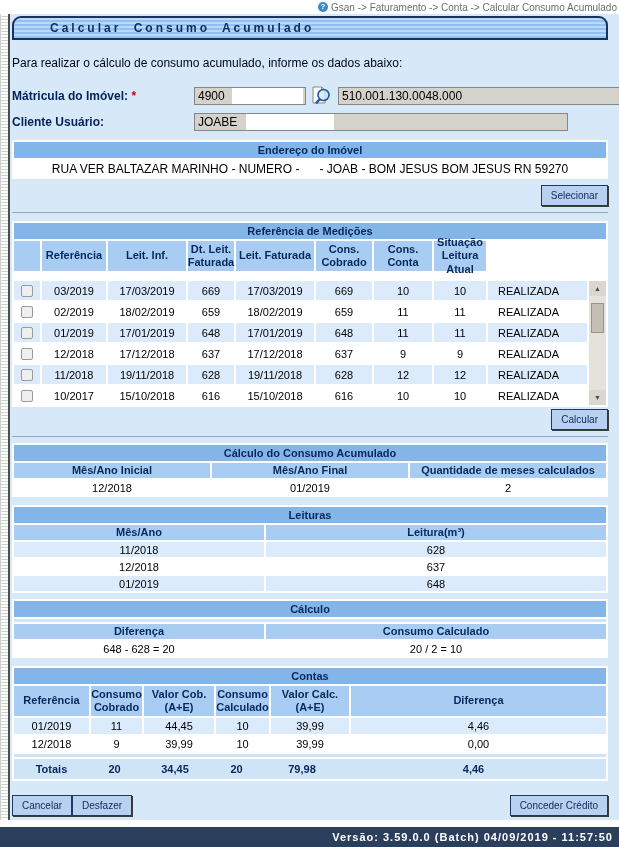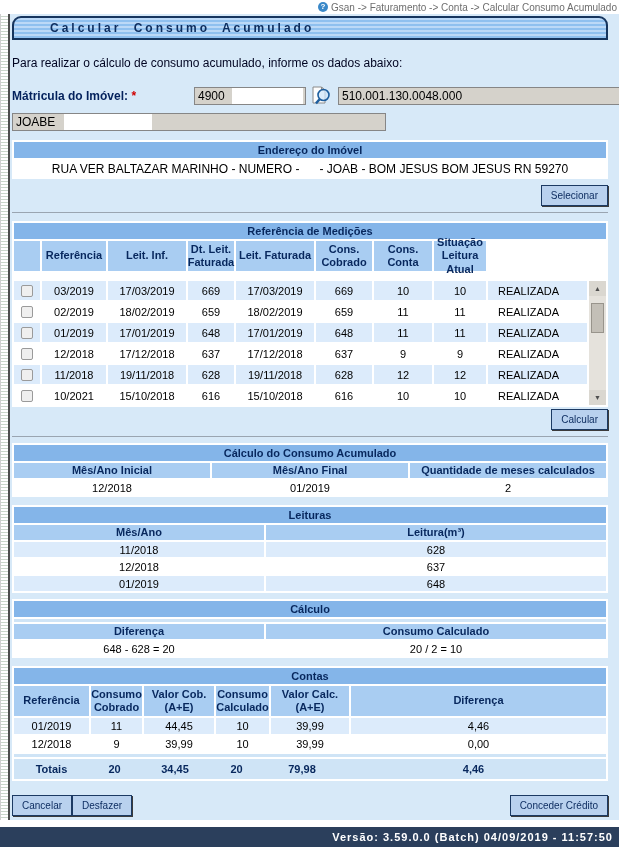--- a/index.html
+++ b/index.html
@@ -122,20 +122,21 @@
           <g transform="rotate(-38 13 12)">
             <rect x="3" y="7" width="20" height="10" rx="2" fill="#ffffff" stroke="#333333"></rect>
             <rect x="3.6" y="9.6" width="18.8" height="4.8" fill="#2e8b57"></rect>
             <line x1="8" y1="7" x2="8" y2="17" stroke="#333333"></line>
           </g>
         </svg>
       </span>
     </div>
 
     <div class="formrow second">
+      <span class="lbl">Cliente Usuário:</span>
       <span class="inputwrap w-cli">
         <input class="fld" type="text" readonly="" value="JOABE" style="">
         <span class="redact cli-redact"></span>
       </span>
     </div>
 
     <div class="tbl mt8">
       <div class="t-title">Endereço do Imóvel</div>
       <div class="addr">RUA VER BALTAZAR MARINHO - NUMERO -      - JOAB - BOM JESUS BOM JESUS RN 59270</div>
     </div>
@@ -216,21 +217,21 @@
           <div class="dcell a">628</div>
           <div class="dcell a">19/11/2018</div>
           <div class="dcell a">628</div>
           <div class="dcell a">12</div>
           <div class="dcell a">12</div>
           <div class="dcell a situ">REALIZADA</div>
 
           <div class="dcell">
               <span class="chk"></span>
             </div>
-          <div class="dcell">10/2021</div>
+          <div class="dcell">10/2017</div>
           <div class="dcell">15/10/2018</div>
           <div class="dcell">616</div>
           <div class="dcell">15/10/2018</div>
           <div class="dcell">616</div>
           <div class="dcell">10</div>
           <div class="dcell">10</div>
           <div class="dcell situ">REALIZADA</div>
         </div>
         <div class="sb">
           <div class="sb-btn sb-up">▲</div>

